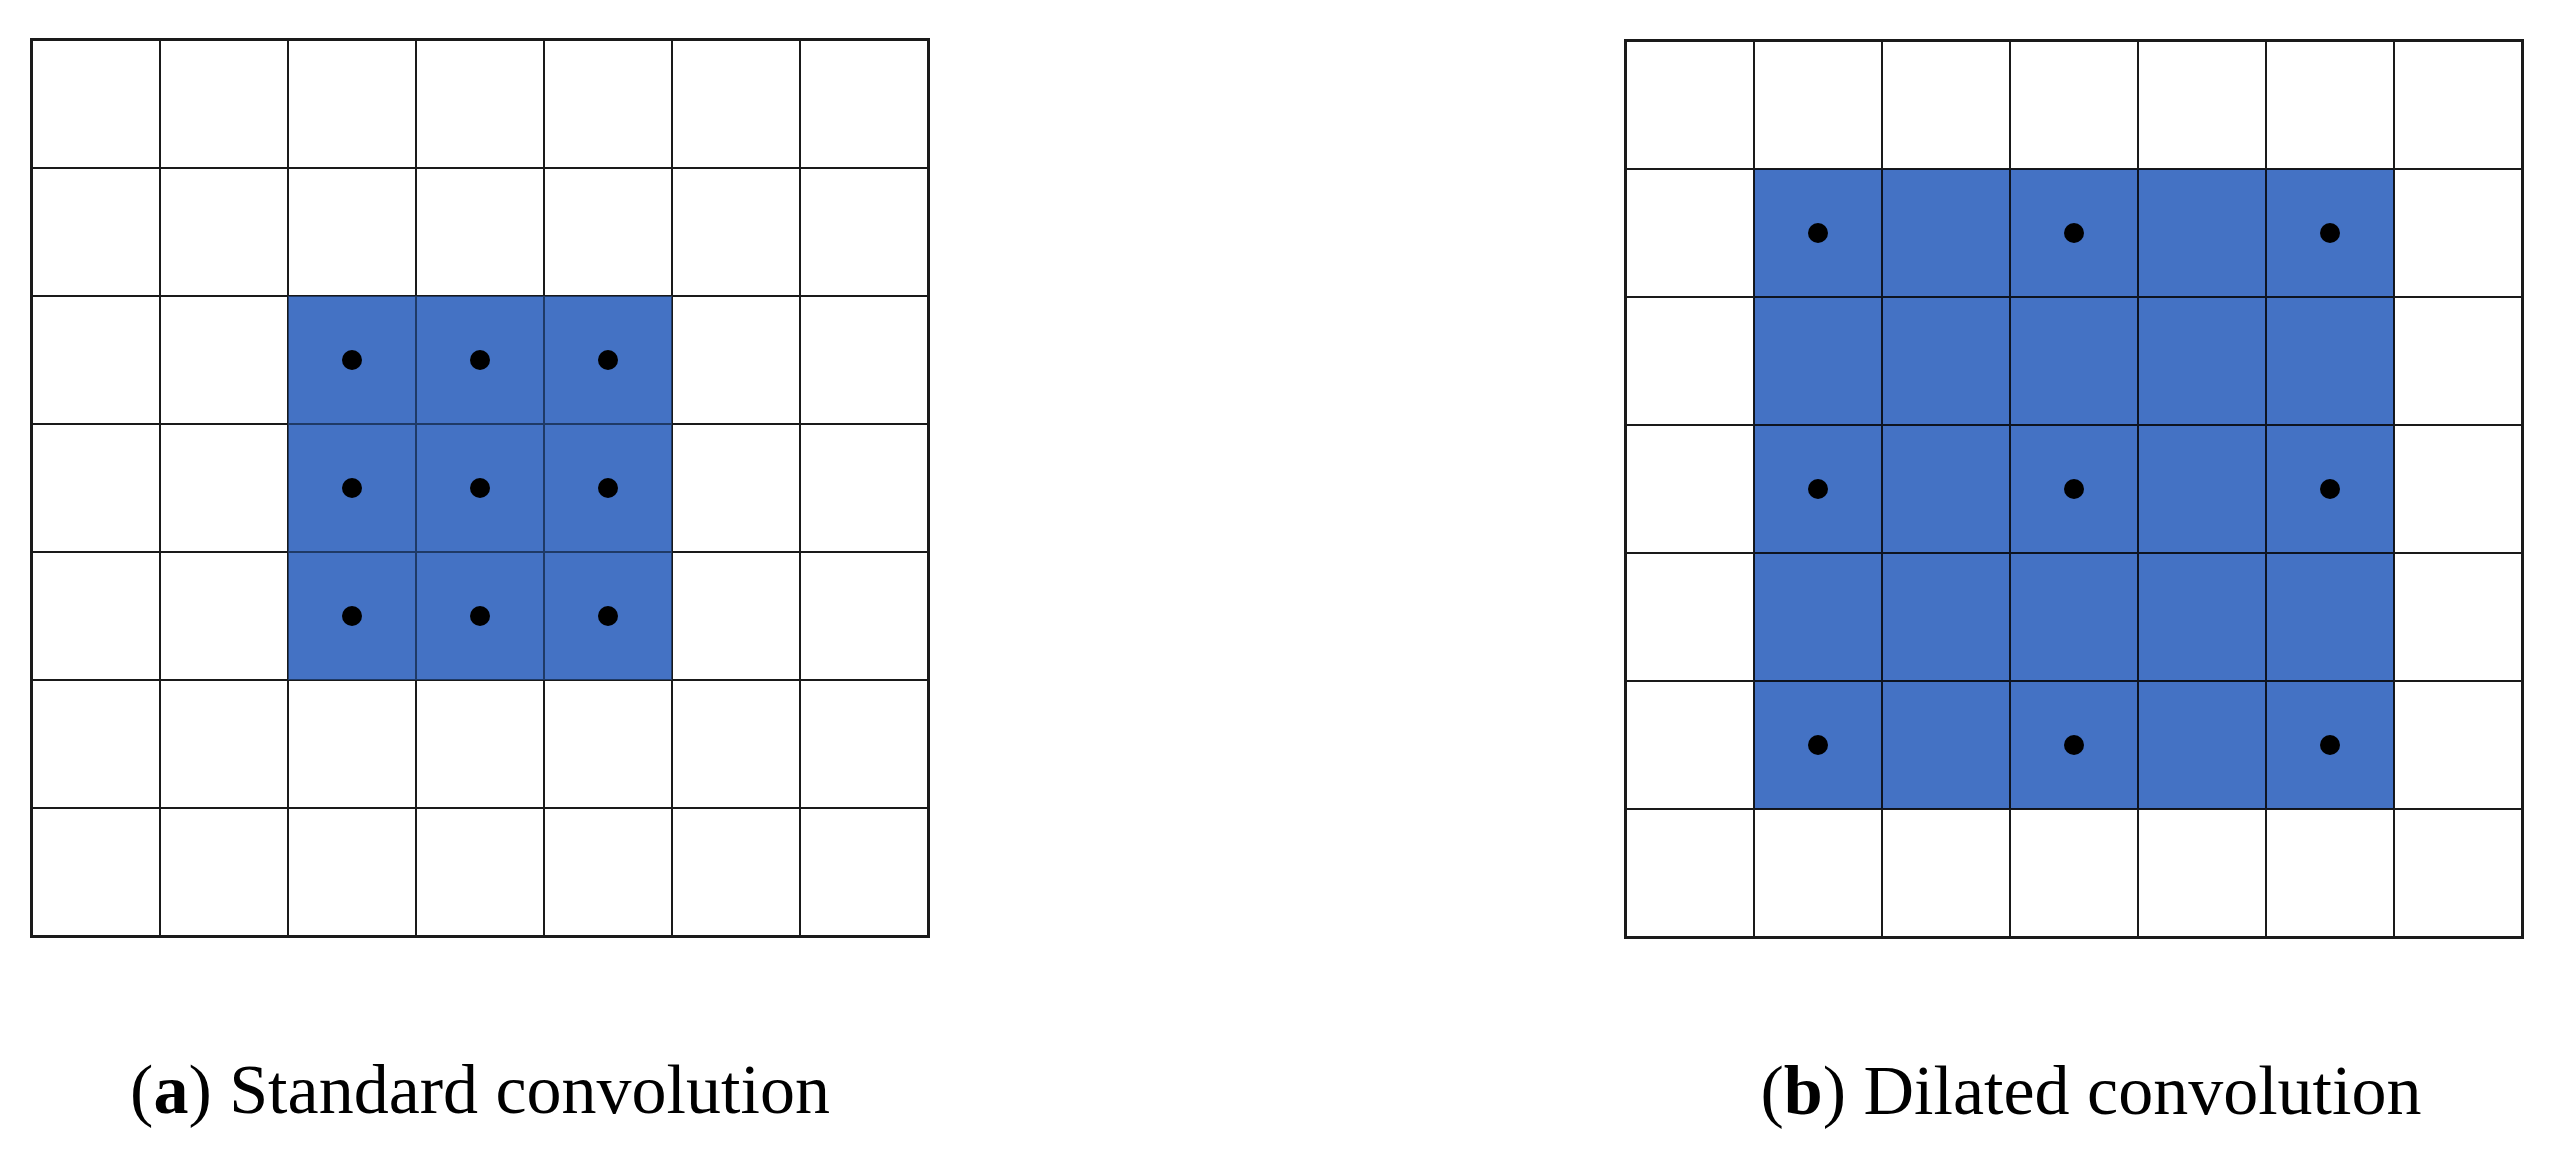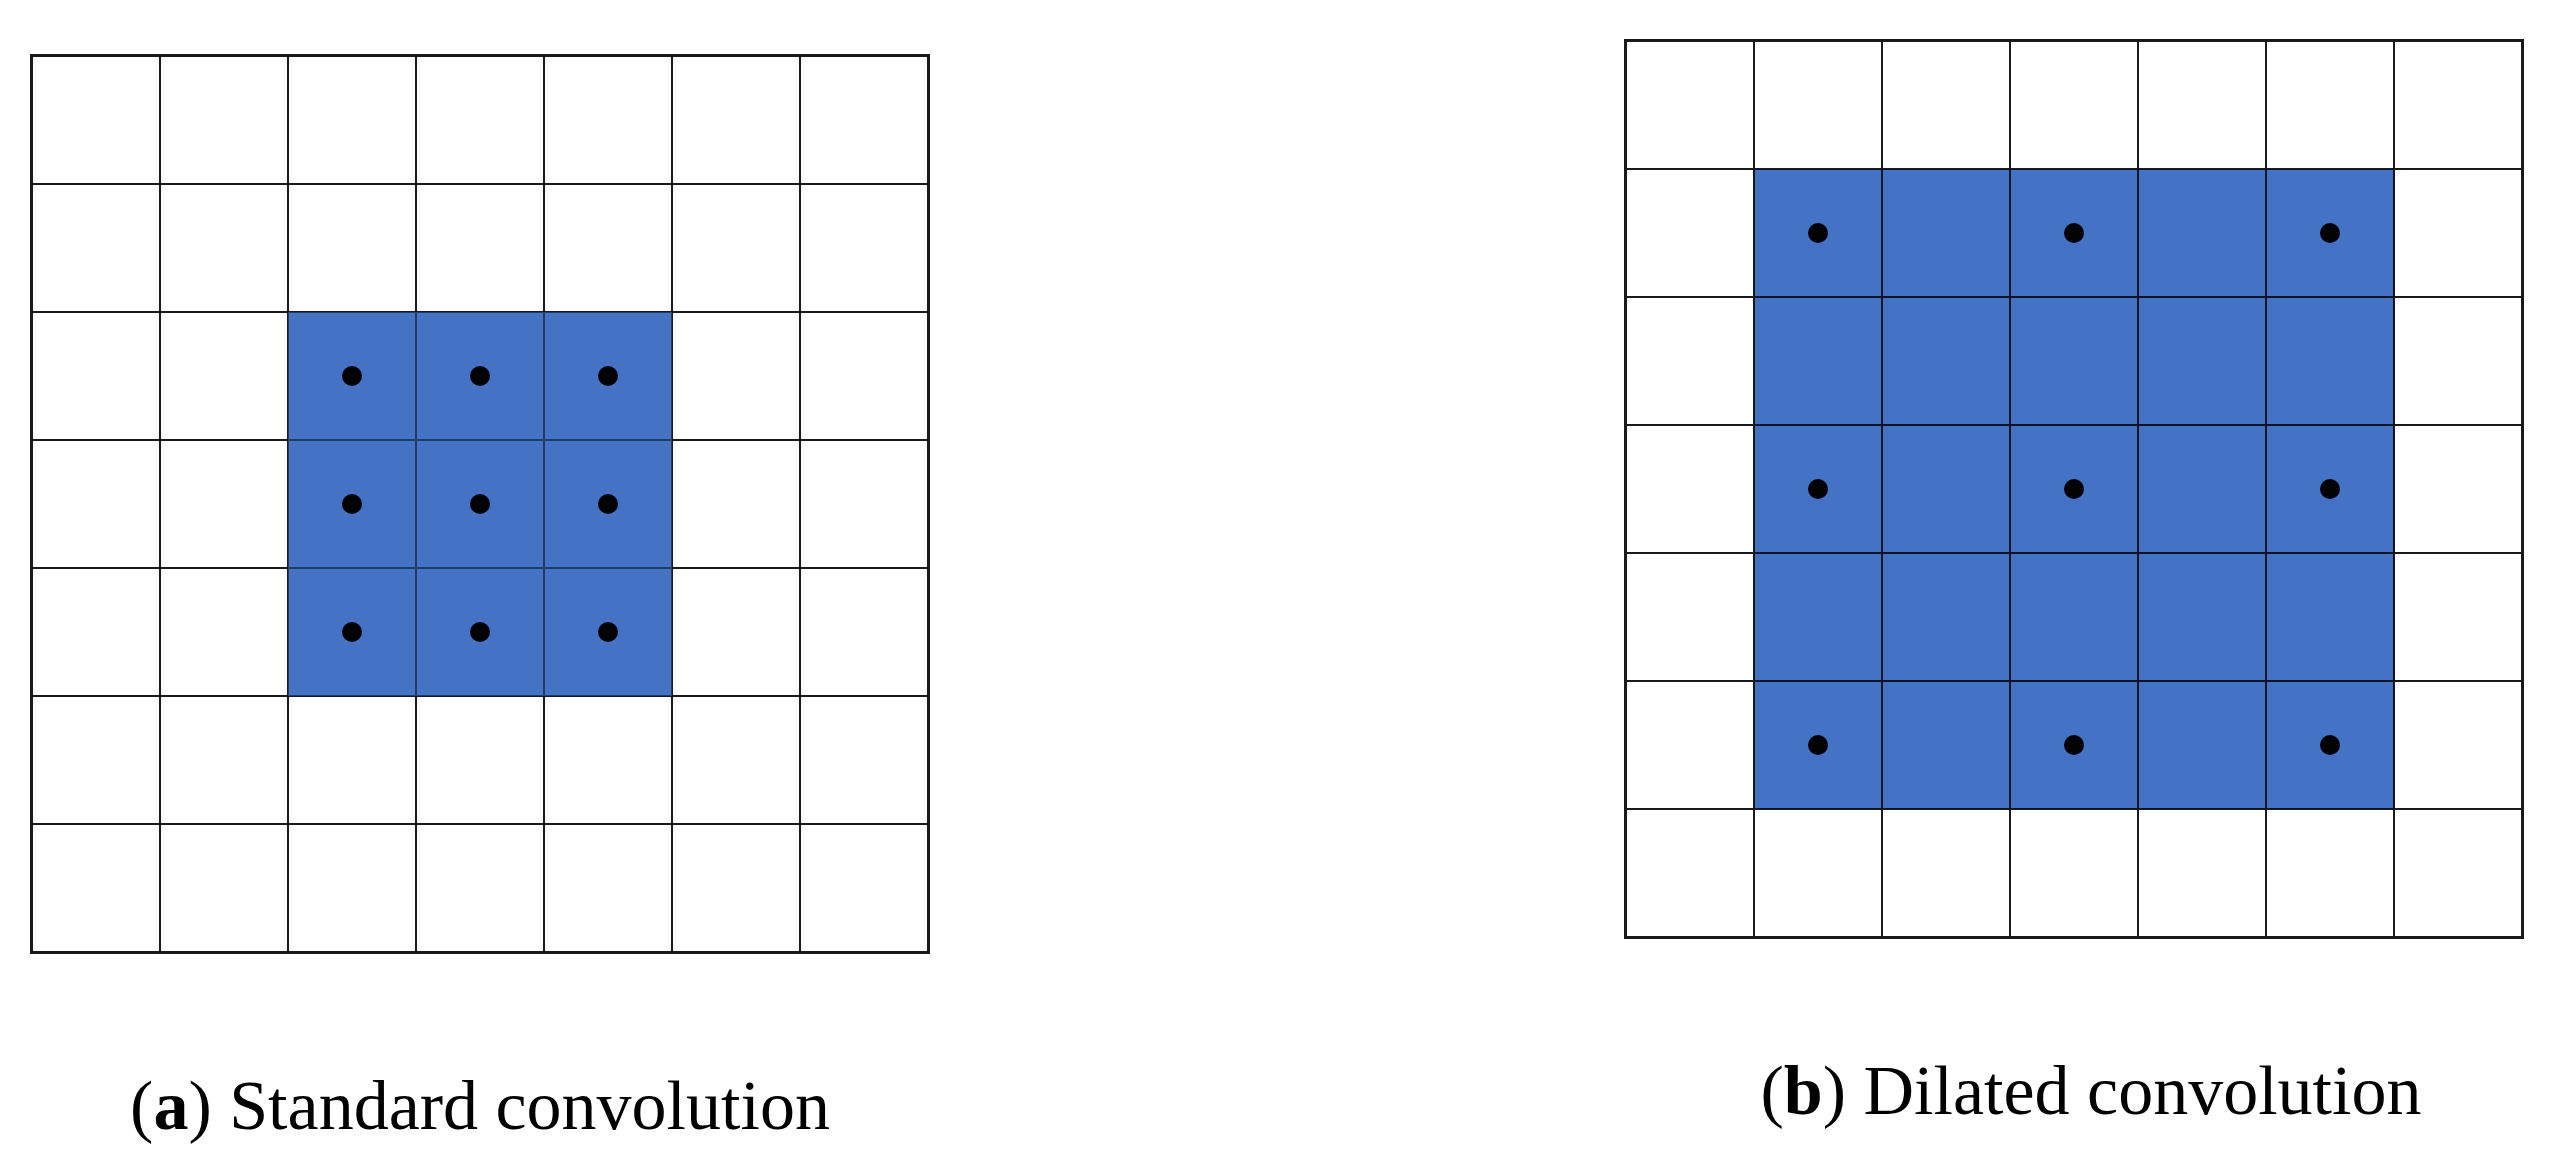--- a/index.html
+++ b/index.html
@@ -50,21 +50,21 @@
   }
   .caption .bold-letter {
     font-weight: 700;
   }
 </style>
 </head>
 <body>
 
 <div id="canvas">
 
-  <div class="panel" style="left: 30px; top: 54px; border-radius: 8px;">
+  <div class="panel" style="left: 30px; top: 38px; border-radius: 8px;">
     <div class="conv-grid" style="grid-template-columns: repeat(7, 128px); border-color: rgb(26, 26, 26);">
         <div class="cell" style="height: 128px; width: 128px; border-color: rgb(26, 26, 26);"></div>
         <div class="cell" style="height: 128px; width: 128px; border-color: rgb(26, 26, 26);"></div>
         <div class="cell" style="height: 128px; width: 128px; border-color: rgb(26, 26, 26);"></div>
         <div class="cell" style="height: 128px; width: 128px; border-color: rgb(26, 26, 26);"></div>
         <div class="cell" style="height: 128px; width: 128px; border-color: rgb(26, 26, 26);"></div>
         <div class="cell" style="height: 128px; width: 128px; border-color: rgb(26, 26, 26);"></div>
         <div class="cell" style="height: 128px; width: 128px; border-color: rgb(26, 26, 26);"></div>
         <div class="cell" style="height: 128px; width: 128px; border-color: rgb(26, 26, 26);"></div>
         <div class="cell" style="height: 128px; width: 128px; border-color: rgb(26, 26, 26);"></div>

